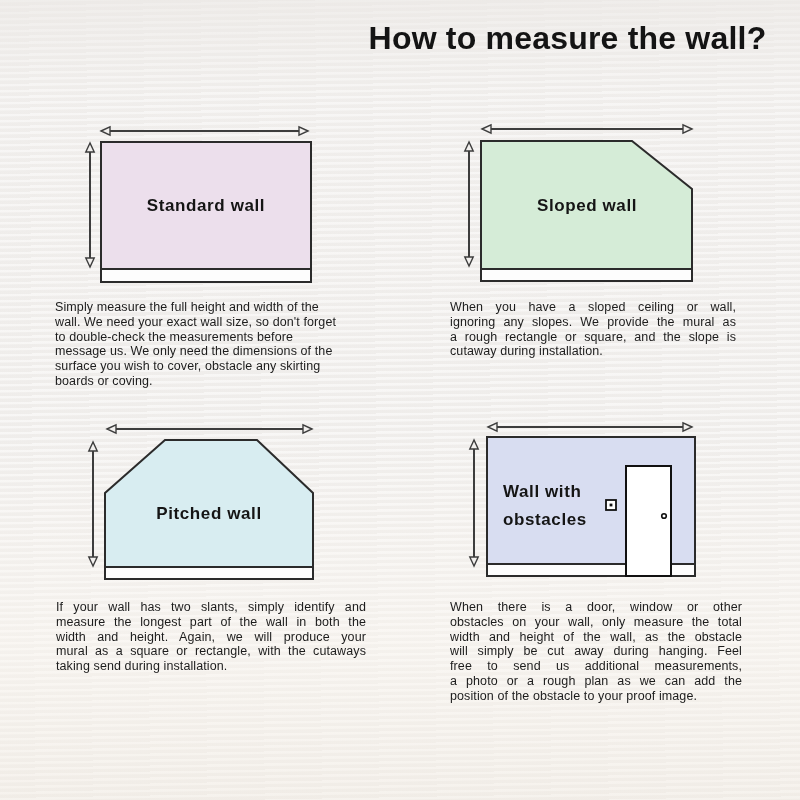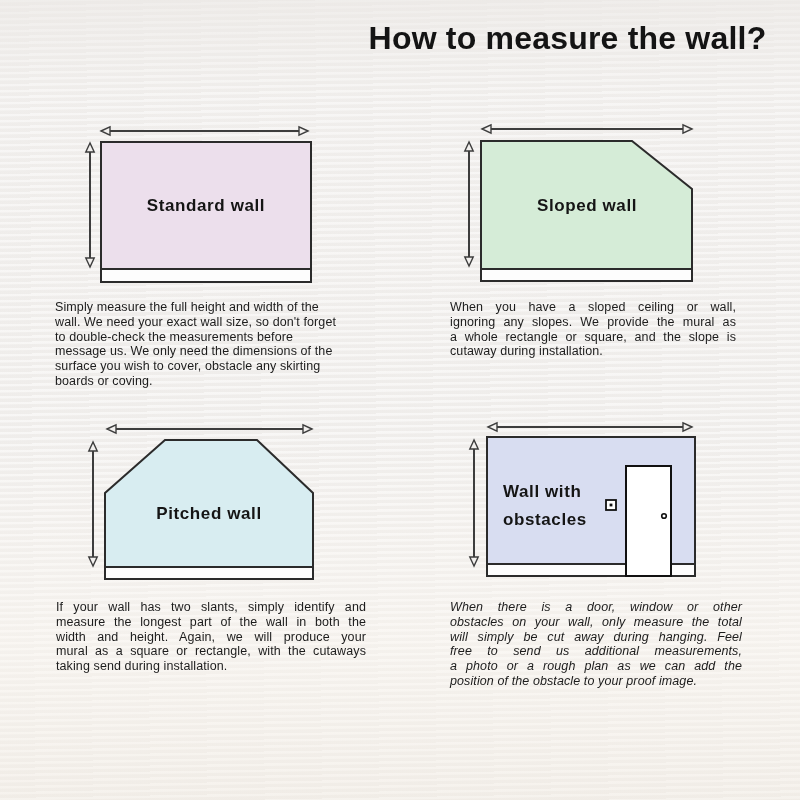--- a/index.html
+++ b/index.html
@@ -79,21 +79,21 @@
         <line x1="14" y1="33" x2="14" y2="139" stroke-width="2"></line>
         <path d="M14,24 L9.8,33 L18.2,33 Z" fill="#f2f0ee" stroke-width="1.4"></path>
         <path d="M14,148 L9.8,139 L18.2,139 Z" fill="#f2f0ee" stroke-width="1.4"></path>
       </g>
     </svg>
     <div class="wall-label" style="left:26px;top:78px;width:212px;">Sloped wall</div>
   </div>
   <div class="desc justify" style="left:450px;top:300px;width:286px;">
       <div>When you have a sloped ceiling or wall,</div>
       <div>ignoring any slopes. We provide the mural as</div>
-      <div>a whole rectangle or square, and the slope is</div>
+      <div>a rough rectangle or square, and the slope is</div>
       <div>cutaway during installation.</div>
     </div>
 
   <div class="diagram" style="left:80px;top:416px;width:250px;height:172px;">
     <svg width="250" height="172" viewBox="0 0 250 172">
       <polygon points="85,24 177,24 233,77 233,163 25,163 25,77" stroke="#2b2b2b" stroke-width="2" fill="#d8edf1"></polygon>
       <rect x="25" y="151" width="208" height="12" stroke="#2b2b2b" stroke-width="2" fill="#fdfdfd"></rect>
       <g stroke="#3d3d3d">
         <line x1="36" y1="13" x2="223" y2="13" stroke-width="2"></line>
         <path d="M27,13 L36,8.8 L36,17.2 Z" fill="#f2f0ee" stroke-width="1.4"></path>
@@ -131,22 +131,23 @@
         <path d="M237,12 L228,7.8 L228,16.2 Z" fill="#f2f0ee" stroke-width="1.4"></path>
       </g>
       <g stroke="#3d3d3d">
         <line x1="19" y1="34" x2="19" y2="142" stroke-width="2"></line>
         <path d="M19,25 L14.8,34 L23.2,34 Z" fill="#f2f0ee" stroke-width="1.4"></path>
         <path d="M19,151 L14.8,142 L23.2,142 Z" fill="#f2f0ee" stroke-width="1.4"></path>
       </g>
     </svg>
     <div class="wall-label two-line" style="left:48px;top:63px;width:120px;">Wall with obstacles</div>
   </div>
-  <div class="desc justify" style="left:450px;top:600px;width:292px;font-style:italic;">
+  <div class="desc justify" style="left:450px;top:600px;width:292px;">
       <div>When there is a door, window or other</div>
       <div>obstacles on your wall, only measure the total</div>
+      <div>width and height of the wall, as the obstacle</div>
       <div>will simply be cut away during hanging. Feel</div>
       <div>free to send us additional measurements,</div>
       <div>a photo or a rough plan as we can add the</div>
       <div>position of the obstacle to your proof image.</div>
     </div>
 
 </div>
 
 </body></html>

